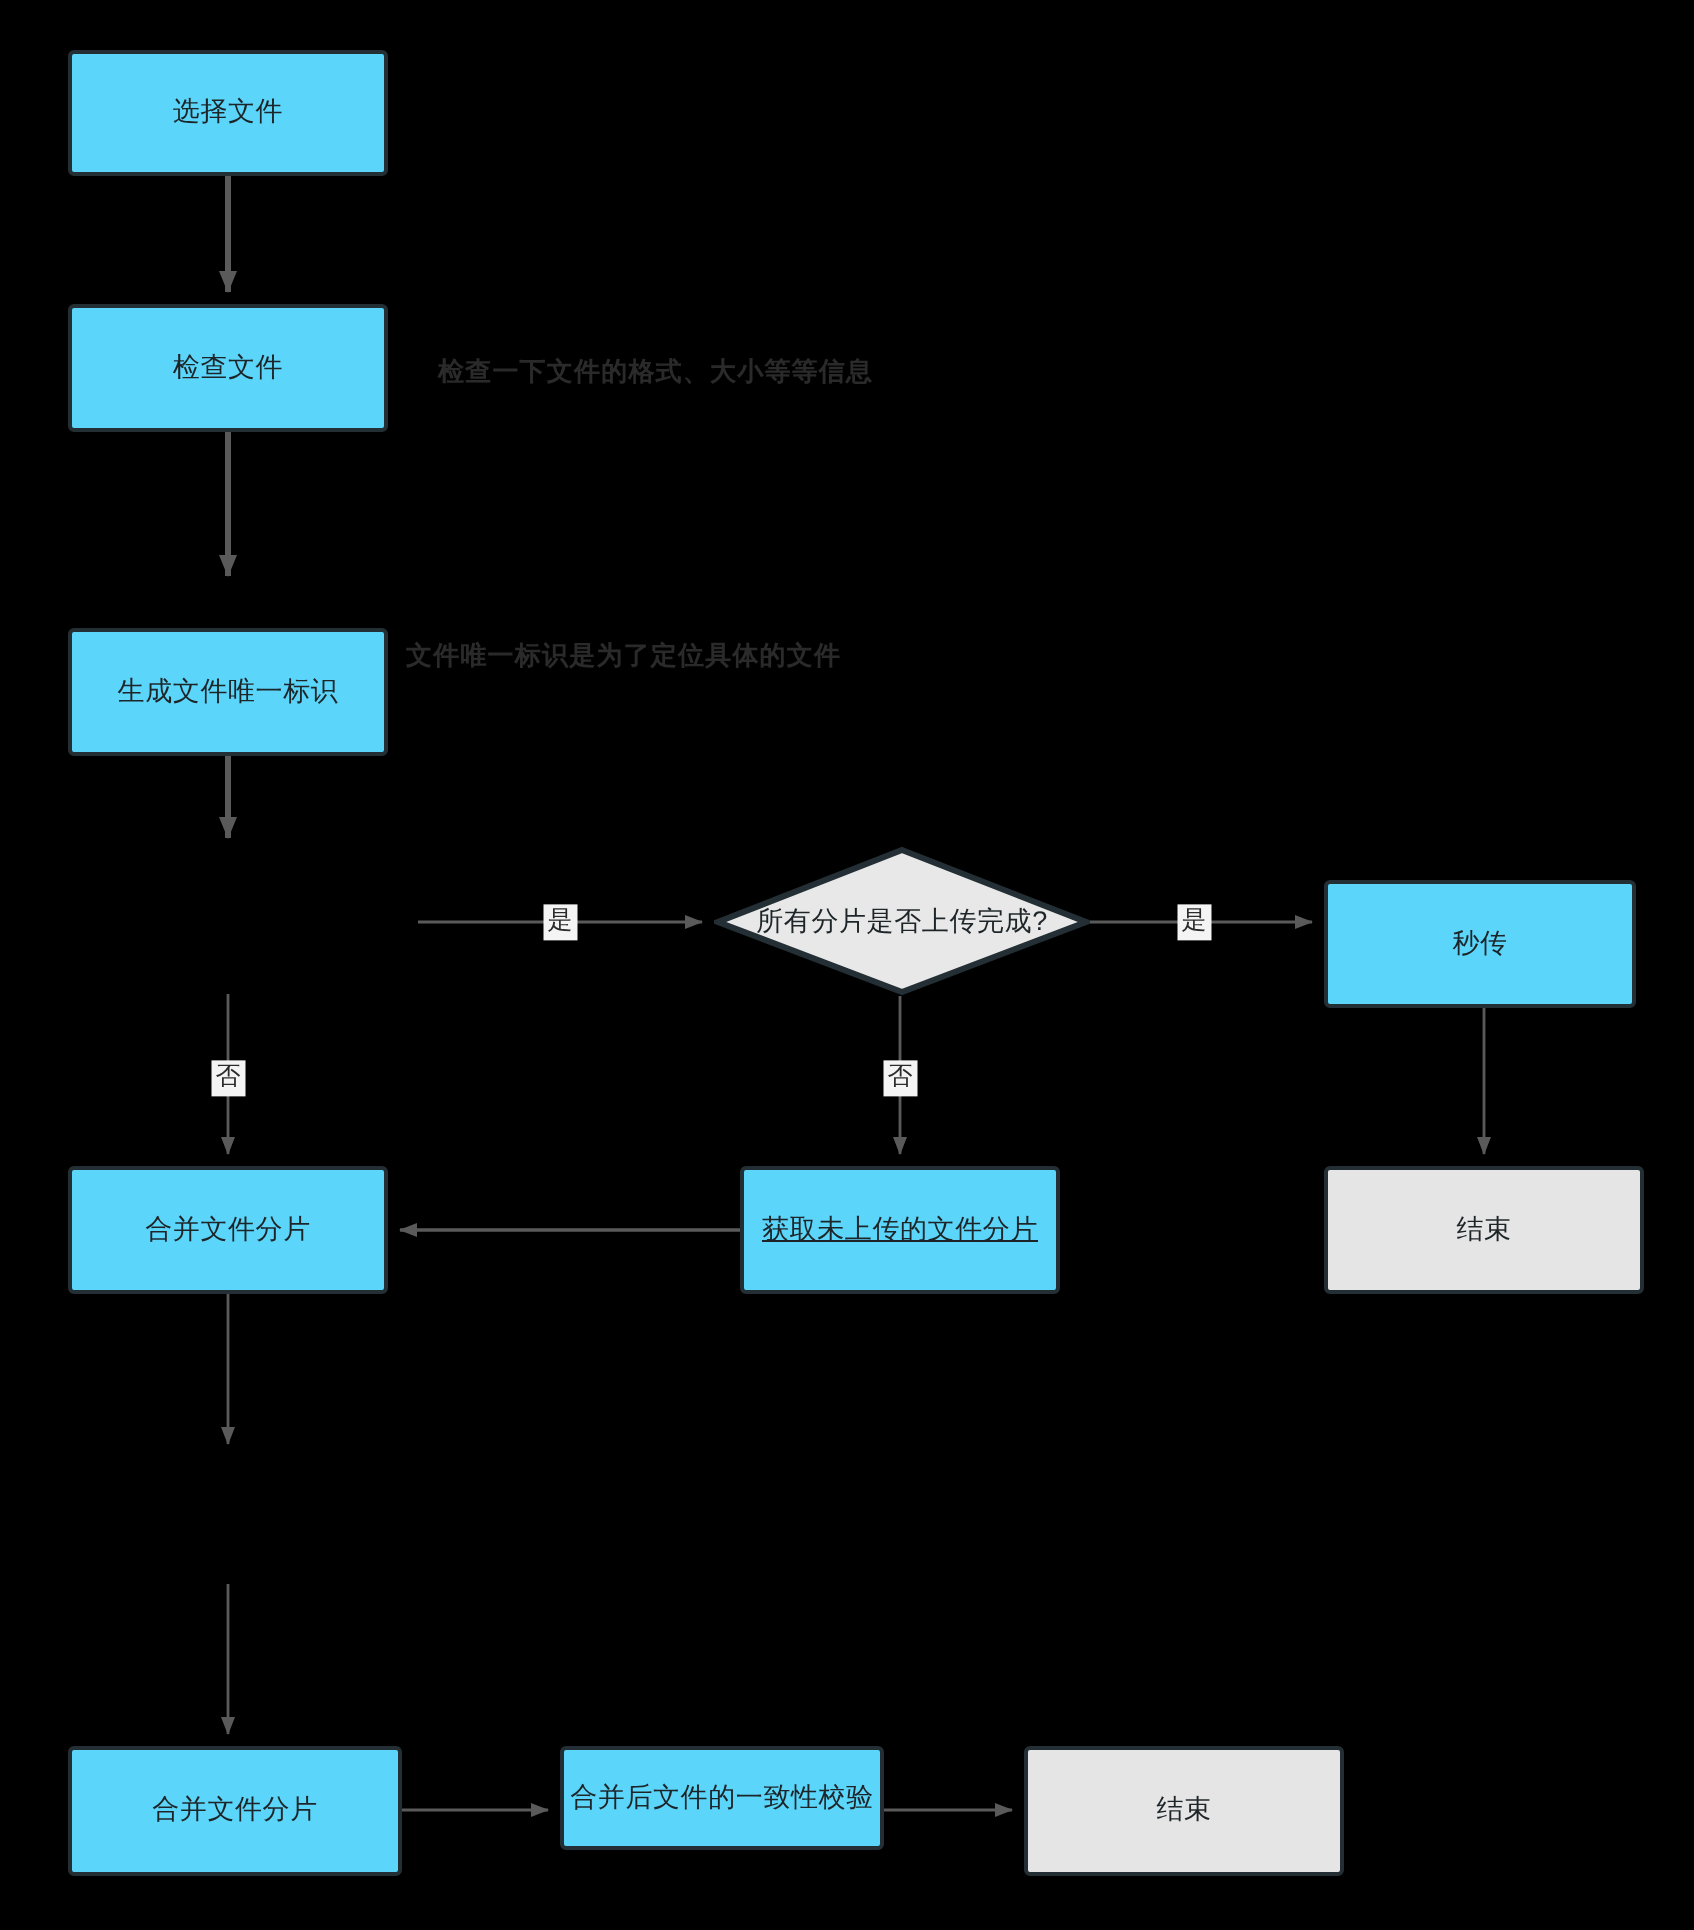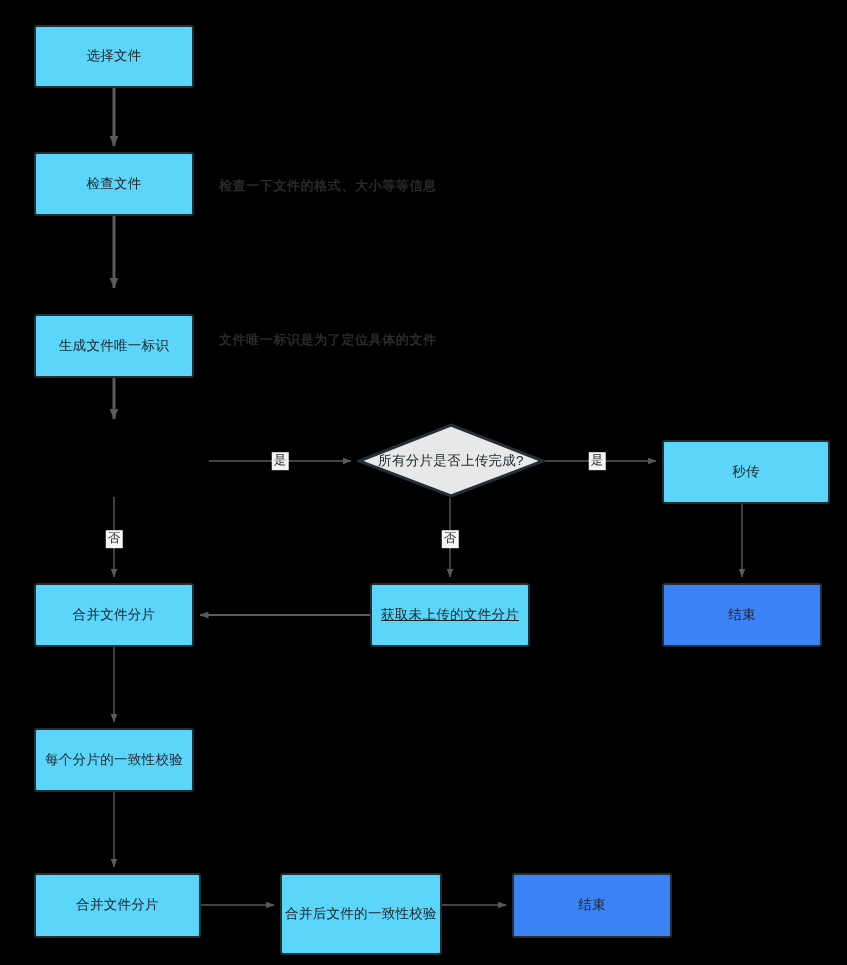--- a/index.html
+++ b/index.html
@@ -25,21 +25,21 @@
     font-size: 13.5px;
     color: #1d2528;
     border: 2px solid #232f34;
     border-radius: 3px;
     letter-spacing: 0.3px;
   }
   .node.process {
     background: #5bd5fa;
   }
   .node.terminal {
-    background: #3b82f6;
+    background: #e5e5e5;
   }
   .diamond-wrap {
     position: absolute;
   }
   .diamond-wrap svg {
     position: absolute;
     left: 0; top: 0;
     display: block;
   }
   .diamond-label {
@@ -147,37 +147,34 @@
   </div>
 
   <div class="node process" style="left:34px; top:294px; width:160px; height:64px;margin-top:20px;">
     <span>生成文件唯一标识</span>
   </div>
 
   <div class="node process" style="left:34px; top:583px; width:160px; height:64px;">
     <span>合并文件分片</span>
   </div>
 
-  <div class="node process" style="left:34px; top:728px; width:160px; height:64px;">
-    <span>每个分片的一致性校验</span>
-  </div>
 
   <div class="node process" style="left:34px; top:873px; width:167px; height:65px;">
     <span>合并文件分片</span>
   </div>
 
   <div class="node process" style="left:370px; top:583px; width:160px; height:64px;text-decoration:underline;">
     <span>获取未上传的文件分片</span>
   </div>
 
-  <div class="node process" style="left:280px; top:873px; width:162px; height:82px;align-items:center;">
+  <div class="node process" style="left:280px; top:873px; width:162px; height:52px;align-items:center;">
     <span>合并后文件的一致性校验</span>
   </div>
 
-  <div class="node process" style="left:662px; top:440px; width:168px; height:64px;">
+  <div class="node process" style="left:662px; top:440px; width:156px; height:64px;">
     <span>秒传</span>
   </div>
 
   <div class="node terminal" style="left:662px; top:583px; width:160px; height:64px;">
     <span>结束</span>
   </div>
 
   <div class="node terminal" style="left:512px; top:873px; width:160px; height:65px;">
     <span>结束</span>
   </div>
@@ -189,16 +186,16 @@
     </svg>
     <div class="diamond-label">所有分片是否上传完成?</div>
   </div>
 
   <div class="edge-label" style="left:280px; top:461px;">是</div>
   <div class="edge-label" style="left:114px; top:539px;">否</div>
   <div class="edge-label" style="left:597px; top:461px;">是</div>
   <div class="edge-label" style="left:450px; top:539px;">否</div>
 
   <div class="note" style="left:219px; top:177px;text-align:center;">检查一下文件的格式、大小等等信息</div>
-  <div class="note" style="left:219px; top:319px;margin-top:12px;">文件唯一标识是为了定位具体的文件</div>
+  <div class="note" style="left:203px; top:319px;">文件唯一标识是为了定位具体的文件</div>
 
 
 </div>
 
 </body></html>

